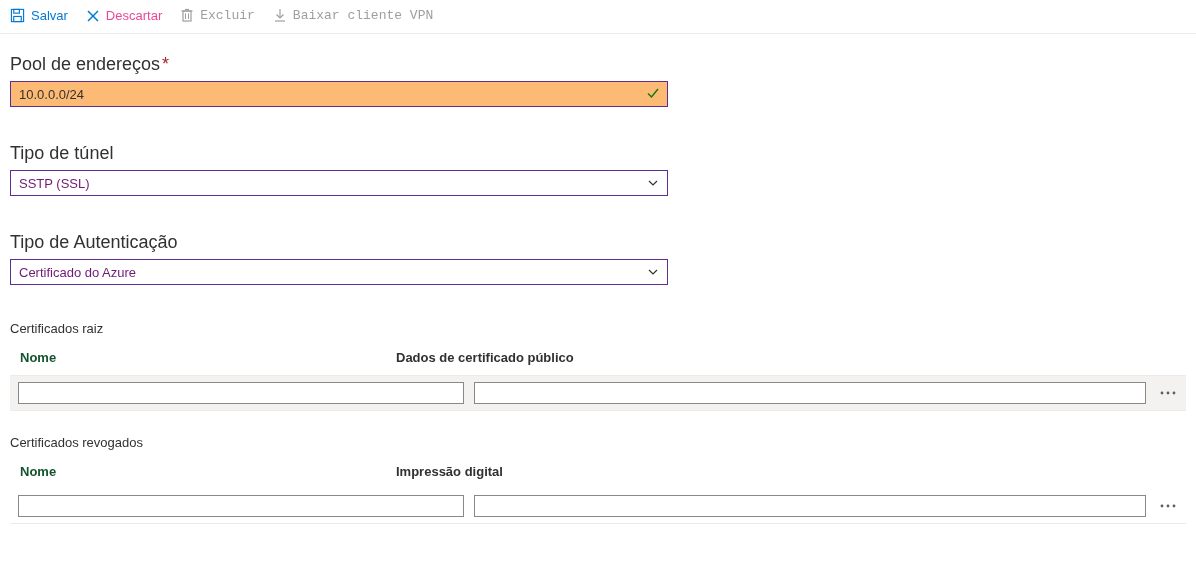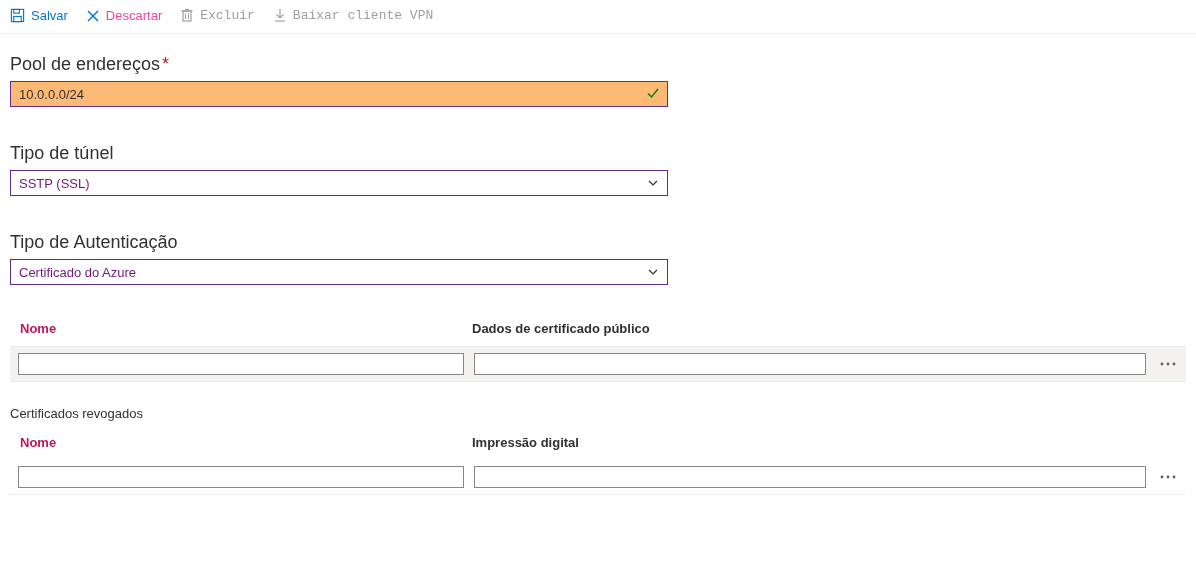--- a/index.html
+++ b/index.html
@@ -103,24 +103,24 @@
       margin-bottom: 14px;
     }
     .table-section {
       margin-bottom: 24px;
     }
     .table-header-row {
       display: flex;
       padding: 0 0 10px 10px;
     }
     .col-nome {
-      width: 452px;
+      width: 376px;
       font-size: 13px;
       font-weight: 600;
-      color: #be185d;
+      color: #14532d;
     }
     .col-data {
       flex: 1;
       font-size: 13px;
       font-weight: 600;
       color: #323130;
     }
     .table-input-row {
       display: flex;
       align-items: center;
@@ -240,20 +240,21 @@
       <span>Certificado do Azure</span>
       <span class="select-chevron">
         <svg width="12" height="12" viewBox="0 0 12 12">
           <polyline points="2,4 6,8 10,4" stroke="#323130" stroke-width="1.2" fill="none"></polyline>
         </svg>
       </span>
     </div>
   </div>
 
   <div class="table-section">
+    <div class="section-heading">Certificados raiz</div>
     <div class="table-header-row">
       <div class="col-nome">Nome</div>
       <div class="col-data">Dados de certificado público</div>
     </div>
     <div class="table-input-row shaded">
       <input type="text" class="small-input nome" style="">
       <input type="text" class="small-input data" style="">
       <div class="more-btn">
         <svg width="16" height="4" viewBox="0 0 16 4">
           <circle cx="2" cy="2" r="1.4" fill="#605e5c"></circle>

